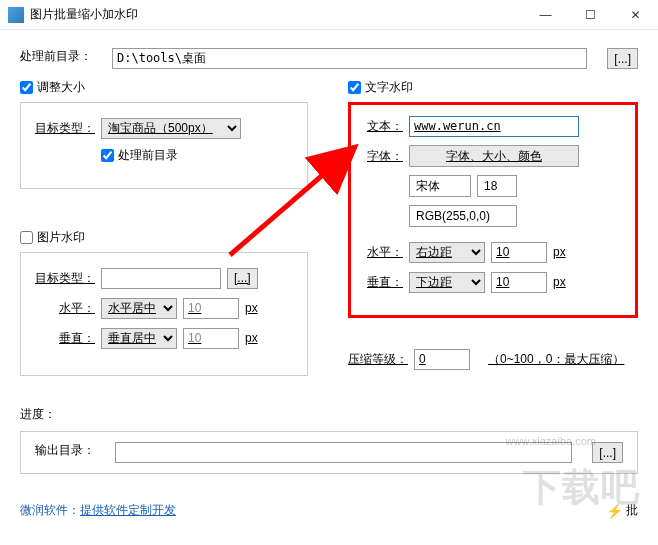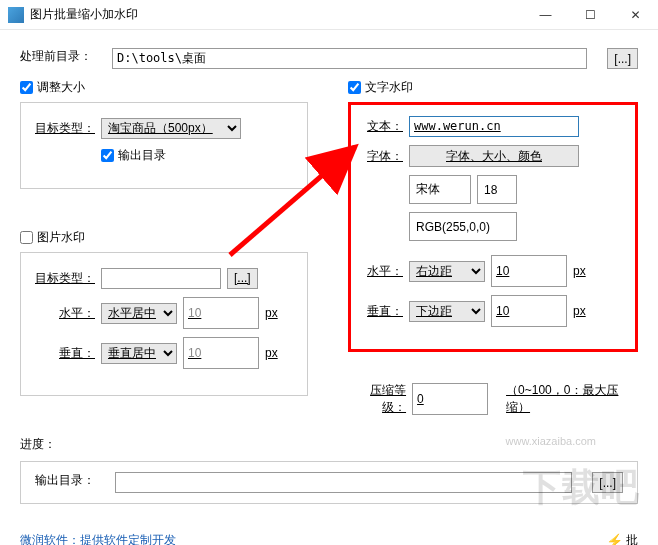--- a/index.html
+++ b/index.html
@@ -16,26 +16,26 @@
 .browse-btn { margin-left: 6px; height: 21px; padding: 0 6px; border: 1px solid #999; background: #e9e9e9; display: flex; align-items: center; }
 .columns { display: flex; gap: 40px; }
 .left-col { flex: 1; }
 .right-col { width: 290px; }
 .chk { display: flex; align-items: center; margin-bottom: 6px; }
 .chk input { margin: 0 4px 0 0; }
 .groupbox { border: 1px solid #ccc; padding: 14px 14px 18px 14px; margin-top: 6px; margin-bottom: 18px; position: relative; }
 .field-row { display: flex; align-items: center; margin-bottom: 8px; min-height: 22px; text-decoration: underline; }
 .field-row .flabel { width: 60px; text-align: right; margin-right: 6px; }
 select.sel { border: 1px solid #999; height: 21px; background: #e9e9e9; font-family: inherit; padding: 0 2px; }
-.num-input { border: 1px solid #999; height: 21px; width: 76px; padding: 15px 4px; background: #fff; }
+.num-input { border: 1px solid #999; height: 21px; width: 56px; padding: 4px 4px; background: #fff; }
 .unit { margin-left: 6px; }
 .highlight-box { border: 3px solid #f00; padding: 10px 12px 14px 12px; margin-top: 4px; }
 .btn { border: 1px solid #999; background: #e9e9e9; height: 22px; padding: 8px 10px; display: inline-flex; align-items: center; justify-content: center; }
 .font-preview { display: flex; gap: 6px; margin-left: 66px; margin-bottom: 8px; }
-.font-box { border: 1px solid #999; height: 29px; padding: 1px 6px; display: flex; align-items: center; background: #fff; }
+.font-box { border: 1px solid #999; height: 22px; padding: 1px 6px; display: flex; align-items: center; background: #fff; }
 .progress-row { display: flex; align-items: center; margin: 12px 0 8px 0; }
 .footer { display: flex; align-items: center; padding: 0 20px; }
 .link { color: #1a5fb4; }
 .lightning { color: #f5a623; margin-right: 2px; font-size: 14px; }
 .arrow-svg { position: absolute; left: 220px; top: 135px; pointer-events: none; z-index: 10; }
 .watermark { position: absolute; right: 18px; bottom: 32px; font-size: 38px; font-weight: bold; color: rgba(0,0,0,0.12); letter-spacing: 1px; }
 .watermark-url { position: absolute; right: 62px; bottom: 98px; font-size: 11px; color: rgba(0,0,0,0.22); }
 .disabled .num-input, .disabled .textfield { color: #888; }
 .text-input-focus { border: 1px solid #2e7bb8; outline: none; }
 </style>
@@ -67,21 +67,21 @@
       </label>
       <div class="groupbox">
         <div class="field-row">
           <span class="flabel">目标类型：</span>
           <select class="sel" style="width:140px">
             <option>淘宝商品（500px）</option>
           </select>
         </div>
         <label class="chk" style="margin-left:66px">
           <input type="checkbox" checked="" style="">
-          <span>输出目录</span>
+          <span>处理前目录</span>
         </label>
       </div>
 
       <label class="chk" style="margin-top:40px">
         <input type="checkbox" style="">
         <span>图片水印</span>
       </label>
       <div class="groupbox disabled">
         <div class="field-row">
           <span class="flabel">目标类型：</span>

